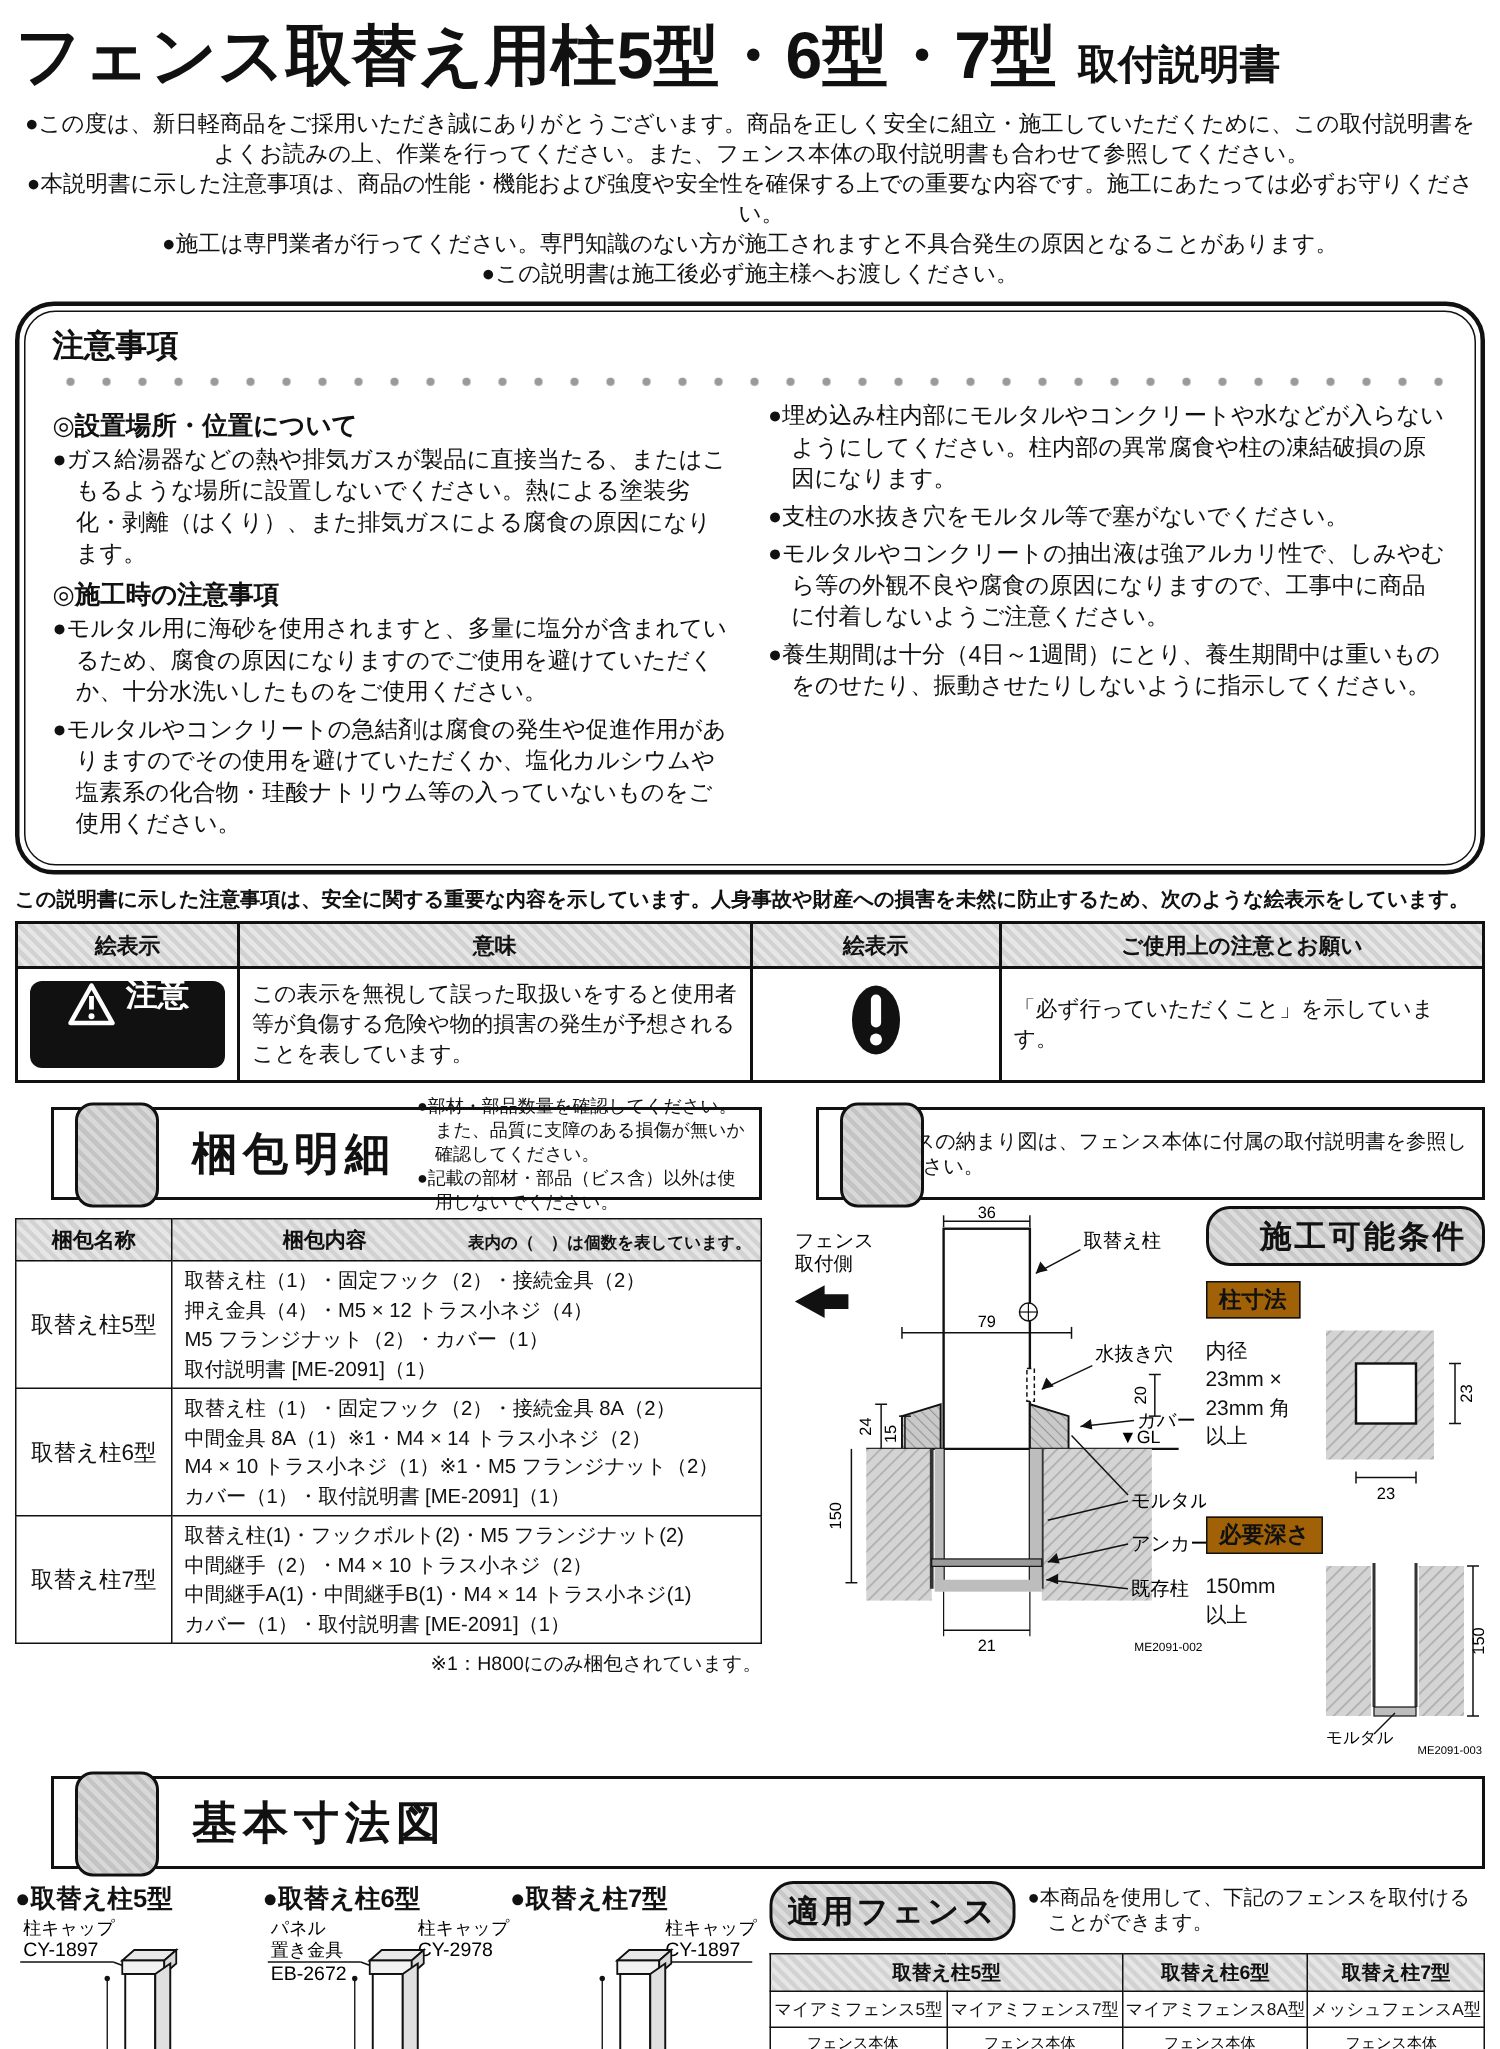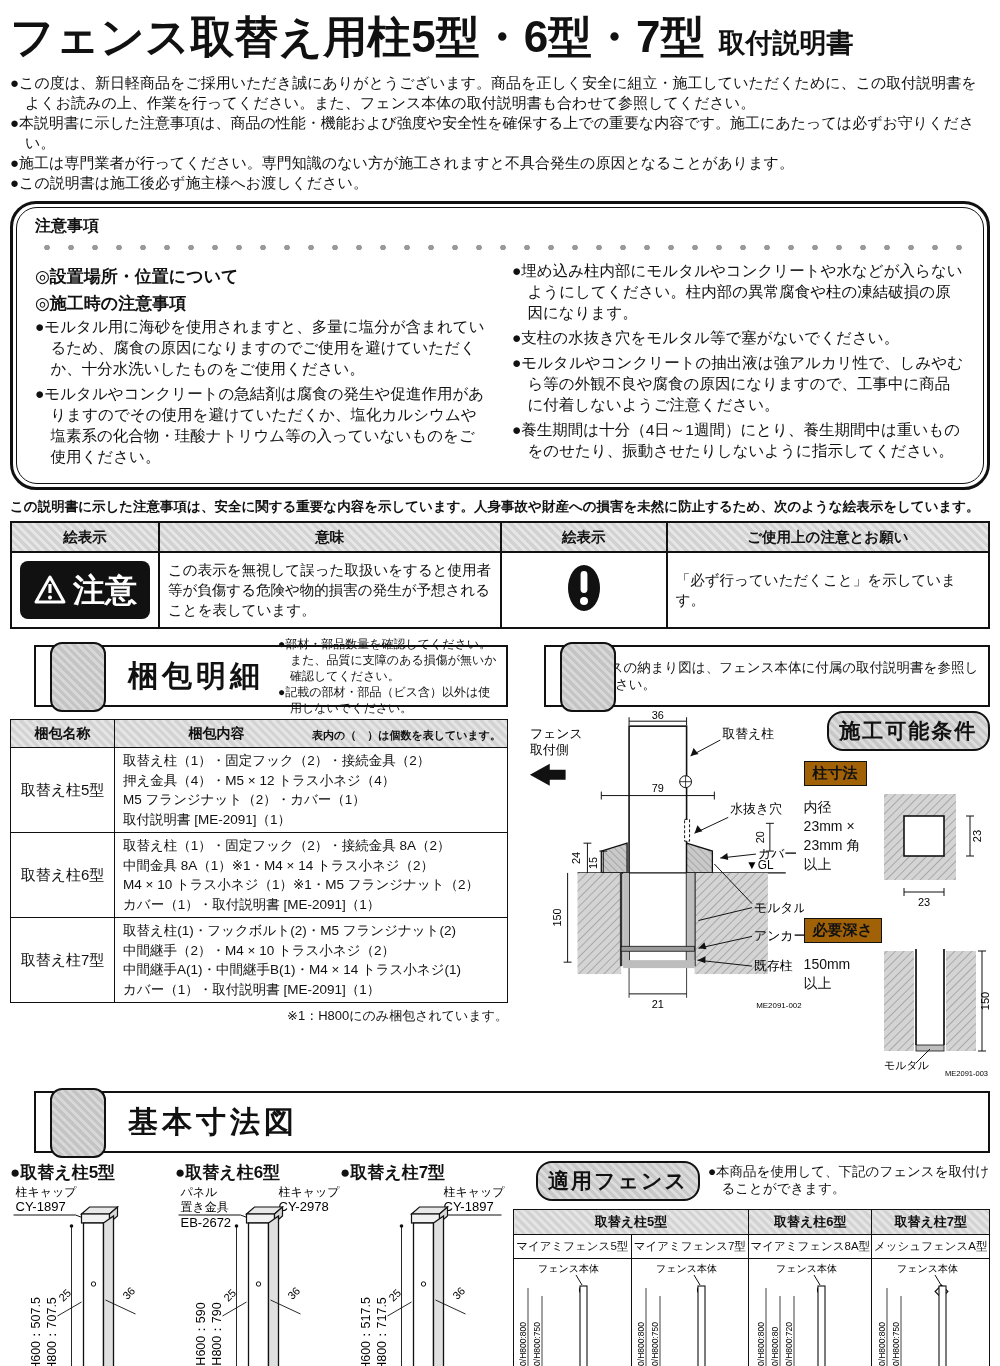--- a/index.html
+++ b/index.html
@@ -7,49 +7,49 @@
   .page { width:1000px; height:1366px; background:#fff; margin:0 auto; position:relative;
           padding:8px 10px; overflow:hidden; }
   svg { font-family:"Liberation Sans","DejaVu Sans",sans-serif; }
 
   
   .titlebar { display:flex; align-items:baseline; gap:14px; }
   .title-main { font-size:44px; font-weight:900; letter-spacing:0px; white-space:nowrap; }
   .title-sub  { font-size:27px; font-weight:900; white-space:nowrap; }
 
   
-  .intro { margin-top:6px; font-size:15px; line-height:20px; }
+  .intro { margin-top:6px; font-size:15px; line-height:20px;text-align:center; }
   .hang { padding-left:1em; text-indent:-1em; }
 
   
   .caution-box { margin-top:8px; border:3.5px solid #111; border-radius:26px; padding:3px; }
   .caution-inner { border:1.5px solid #111; border-radius:21px; padding:8px 18px 12px 18px; }
   .cb-head { display:flex; justify-content:space-between; align-items:baseline; }
-  .cb-title { font-size:16px; font-weight:bold; }
+  .cb-title { font-size:21px; font-weight:bold; }
   .cb-note { font-size:15px; }
   .cb-dots { height:13px; margin:4px 0 6px 0;
              background:radial-gradient(circle at 50% 50%, #9a9a9a 0 2.6px, rgba(0,0,0,0) 3px);
              background-size:24px 13px; background-repeat:repeat-x; }
   .cb-cols { display:flex; gap:24px; }
   .cb-col { flex:1; font-size:15.5px; line-height:21px; }
   .cb-h { font-size:17px; font-weight:bold; margin:6px 0 2px 0; }
   .cb-col p { margin-bottom:4px; }
 
   
   .picto-intro { margin-top:8px; font-size:13.5px; font-weight:bold; }
   table { border-collapse:collapse; }
   .picto-table { width:100%; margin-top:5px; }
   .picto-table th, .picto-table td { border:2px solid #111; }
   .picto-table th { height:30px; font-size:14.5px; font-weight:bold;
       background:repeating-linear-gradient(45deg,#d2d2d2 0 3px,#e6e6e6 3px 6px);text-align:center; }
   .picto-table td { height:76px; padding:4px 8px; font-size:14.5px; line-height:20px; }
   .c-warn, .c-must { text-align:center; vertical-align:middle; }
-  .warn-badge { display:inline-flex; align-items:center; justify-content:center; gap:6px;
+  .warn-badge { display:inline-flex; justify-content:center; gap:6px;
       background:#111; color:#fff; width:130px; height:58px; border-radius:8px;
-      font-size:32px; font-weight:900; }
+      font-size:21px; font-weight:900; }
 
   
   .band { position:relative; border:2px solid #111; height:62px; margin-left:24px;
           display:flex; align-items:center; }
   .band-badge { position:absolute; left:14px; top:-5px; height:70px; width:56px;
       background:repeating-linear-gradient(45deg,#c4c4c4 0 3px,#d8d8d8 3px 6px);
       border:2px solid #111; border-radius:12px; }
   .band-title { margin-left:92px; font-size:30px; font-weight:900; letter-spacing:4px; white-space:nowrap; }
   .band-notes { margin-left:14px; font-size:12px; line-height:16px; padding-right:6px; }
 
@@ -69,21 +69,21 @@
   .kt-content { padding:3px 8px; font-size:13.5px; line-height:19.5px; }
   .konpo-foot { text-align:right; font-size:13px; margin-top:4px; }
 
   .osamari-note { font-size:13.5px; line-height:17px; }
   .diagram-row { display:flex; margin-top:4px; }
 
   
   .sekou { width:188px; }
   .sekou-badge { border:2.5px solid #111; border-radius:16px; padding:4px 10px;
       background:repeating-linear-gradient(45deg,#c8c8c8 0 3px,#dcdcdc 3px 6px);
-      font-size:21px; font-weight:900; letter-spacing:2px; text-align:center; white-space:nowrap;margin-left:23px; }
+      font-size:21px; font-weight:900; letter-spacing:2px; text-align:right; white-space:nowrap; }
   .sk-label { display:inline-block; border:1.8px solid #111; padding:2px 8px;
       font-size:15px; font-weight:bold; margin:10px 0 4px 0; background:#a16207; }
   .sk-row { display:flex; }
   .sk-text { width:78px; font-size:14px; line-height:19px; white-space:pre-line; padding-top:8px; }
 
   
   .kihon { margin-top:14px; }
   .kihon-body { display:flex; gap:8px; margin-top:8px; }
   .posts { width:496px; display:flex; }
   .post-fig { width:165px; }
@@ -131,20 +131,21 @@
 
   <div class="caution-box">
     <div class="caution-inner">
       <div class="cb-head">
         <span class="cb-title">注意事項</span>
       </div>
       <div class="cb-dots"></div>
       <div class="cb-cols">
         <div class="cb-col">
           <div class="cb-h">◎設置場所・位置について</div>
+          <p class="hang">●ガス給湯器などの熱や排気ガスが製品に直接当たる、またはこもるような場所に設置しないでください。熱による塗装劣化・剥離（はくり）、また排気ガスによる腐食の原因になります。</p>
           <div class="cb-h">◎施工時の注意事項</div>
           <p class="hang">●モルタル用に海砂を使用されますと、多量に塩分が含まれているため、腐食の原因になりますのでご使用を避けていただくか、十分水洗いしたものをご使用ください。</p>
           <p class="hang">●モルタルやコンクリートの急結剤は腐食の発生や促進作用がありますのでその使用を避けていただくか、塩化カルシウムや塩素系の化合物・珪酸ナトリウム等の入っていないものをご使用ください。</p>
         </div>
         <div class="cb-col">
           <p class="hang">●埋め込み柱内部にモルタルやコンクリートや水などが入らないようにしてください。柱内部の異常腐食や柱の凍結破損の原因になります。</p>
           <p class="hang">●支柱の水抜き穴をモルタル等で塞がないでください。</p>
           <p class="hang">●モルタルやコンクリートの抽出液は強アルカリ性で、しみやむら等の外観不良や腐食の原因になりますので、工事中に商品に付着しないようご注意ください。</p>
           <p class="hang">●養生期間は十分（4日～1週間）にとり、養生期間中は重いものをのせたり、振動させたりしないように指示してください。</p>
         </div>

